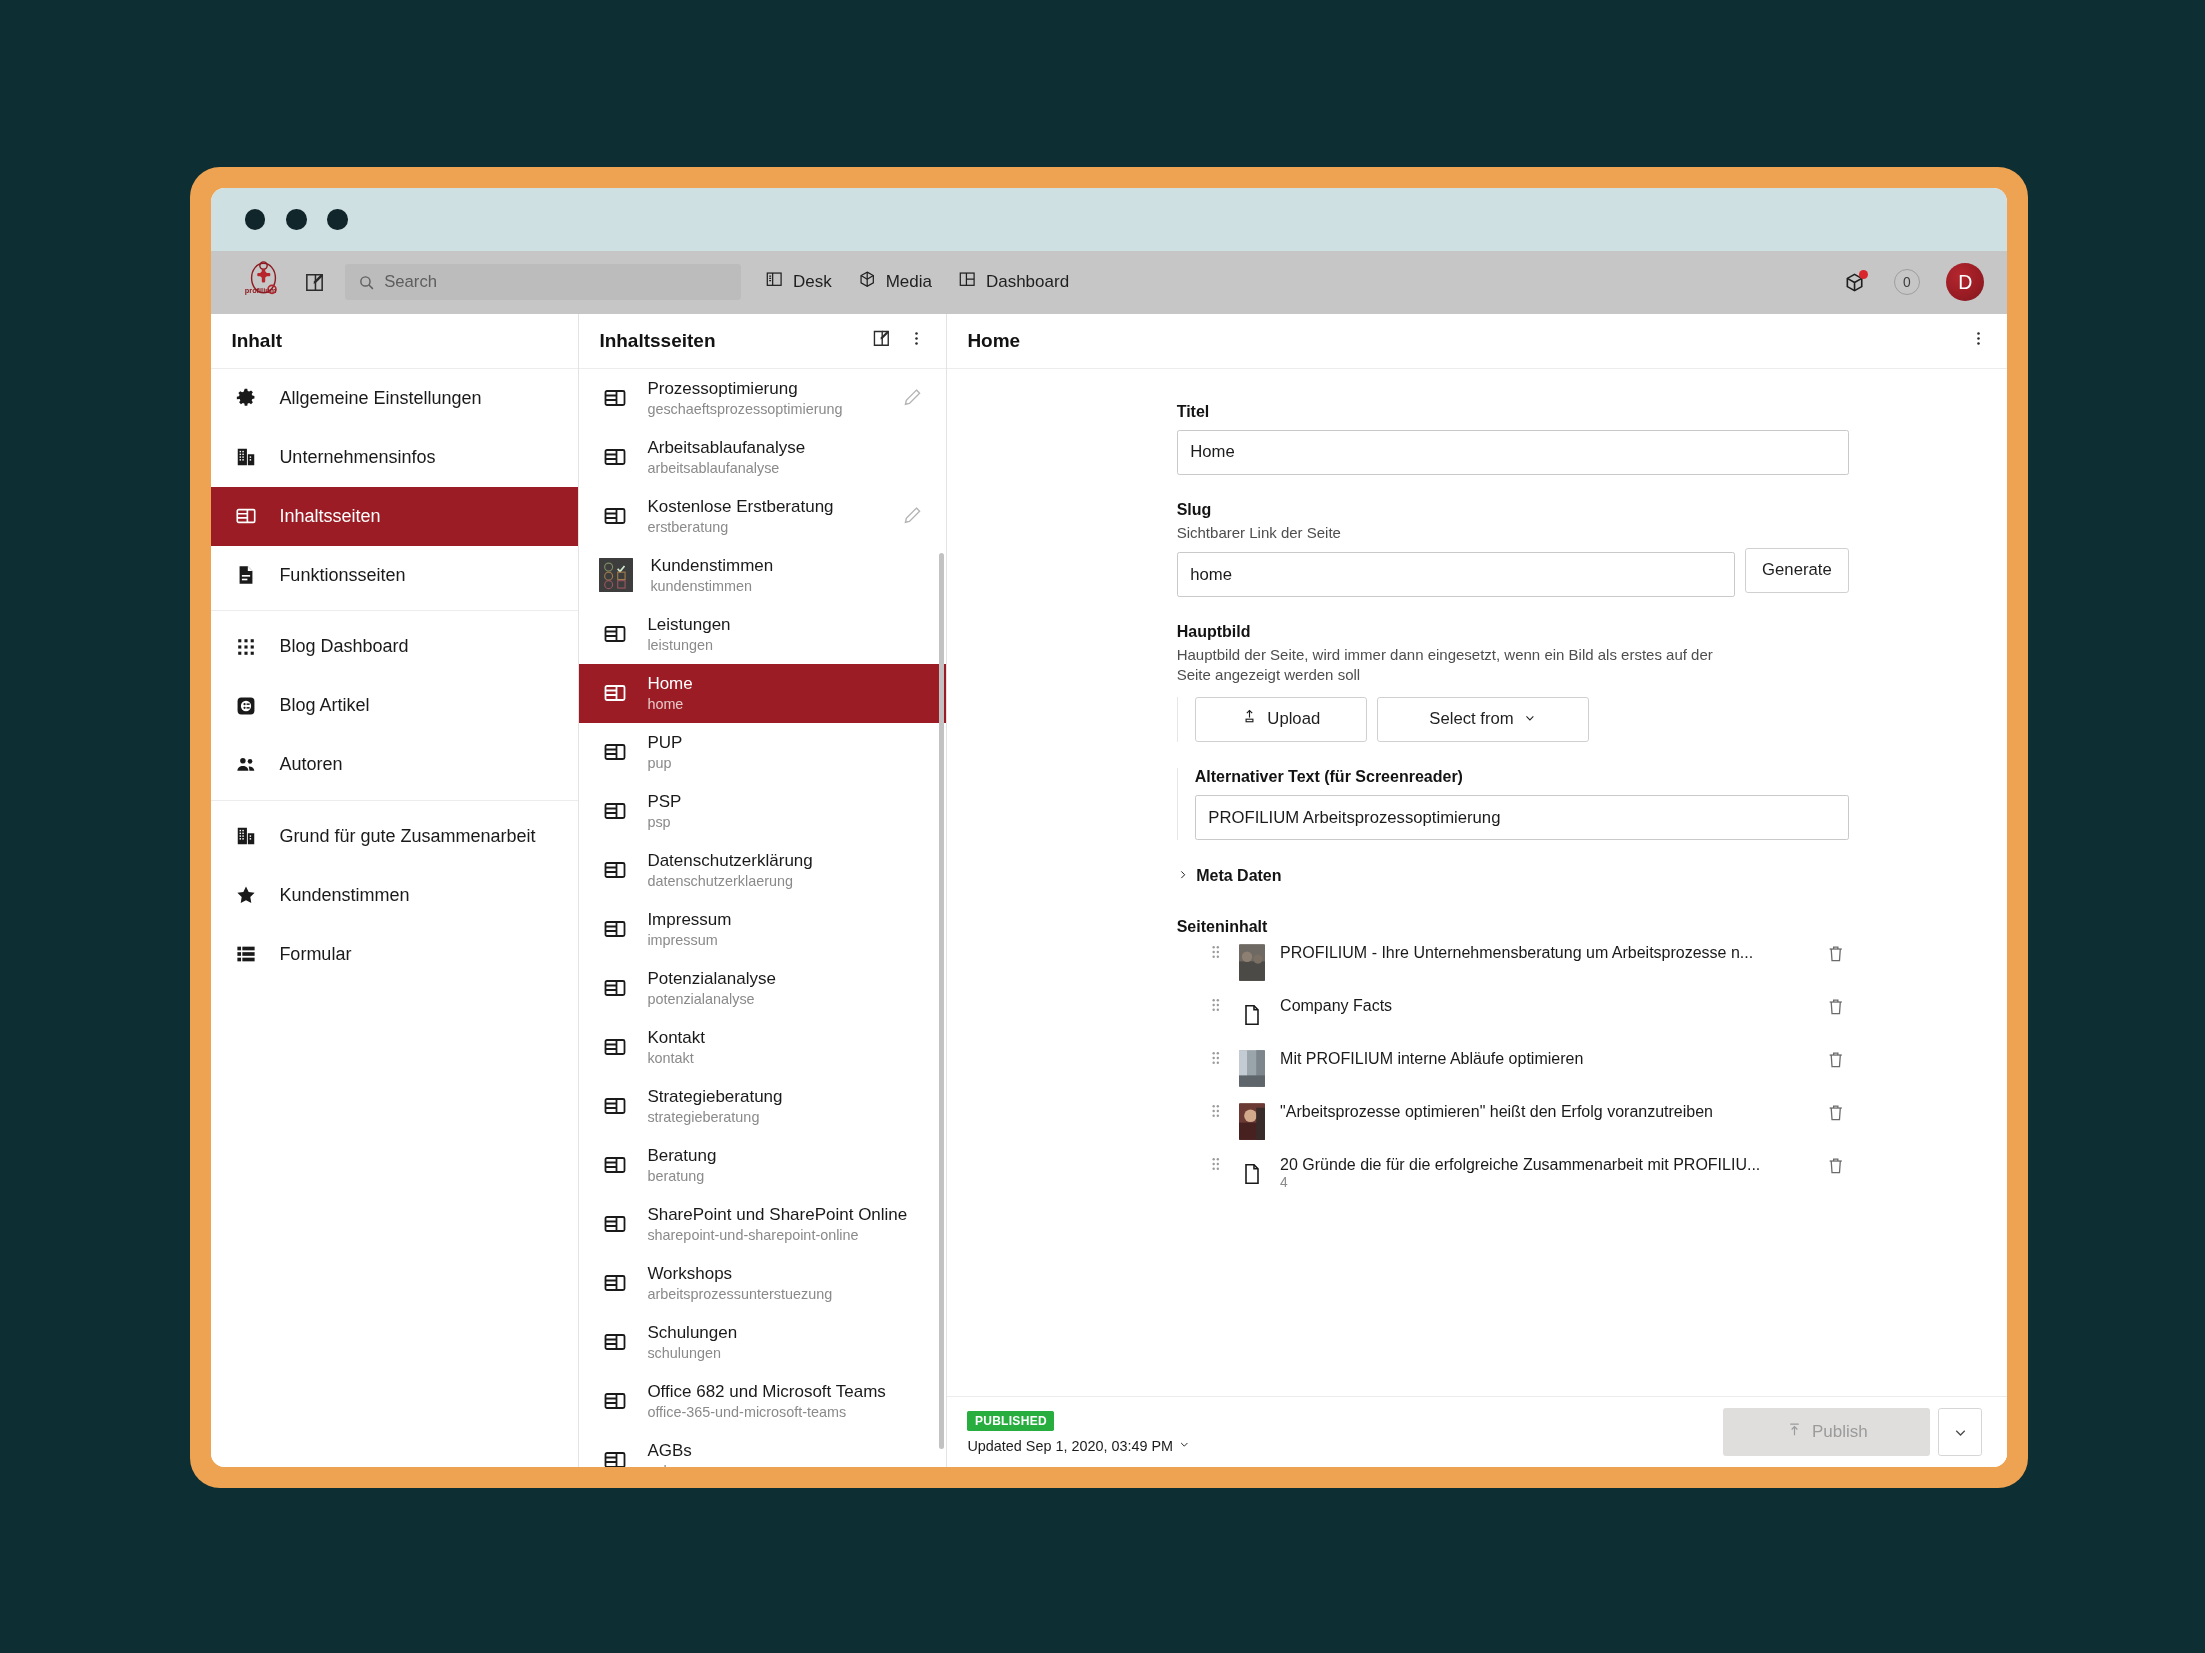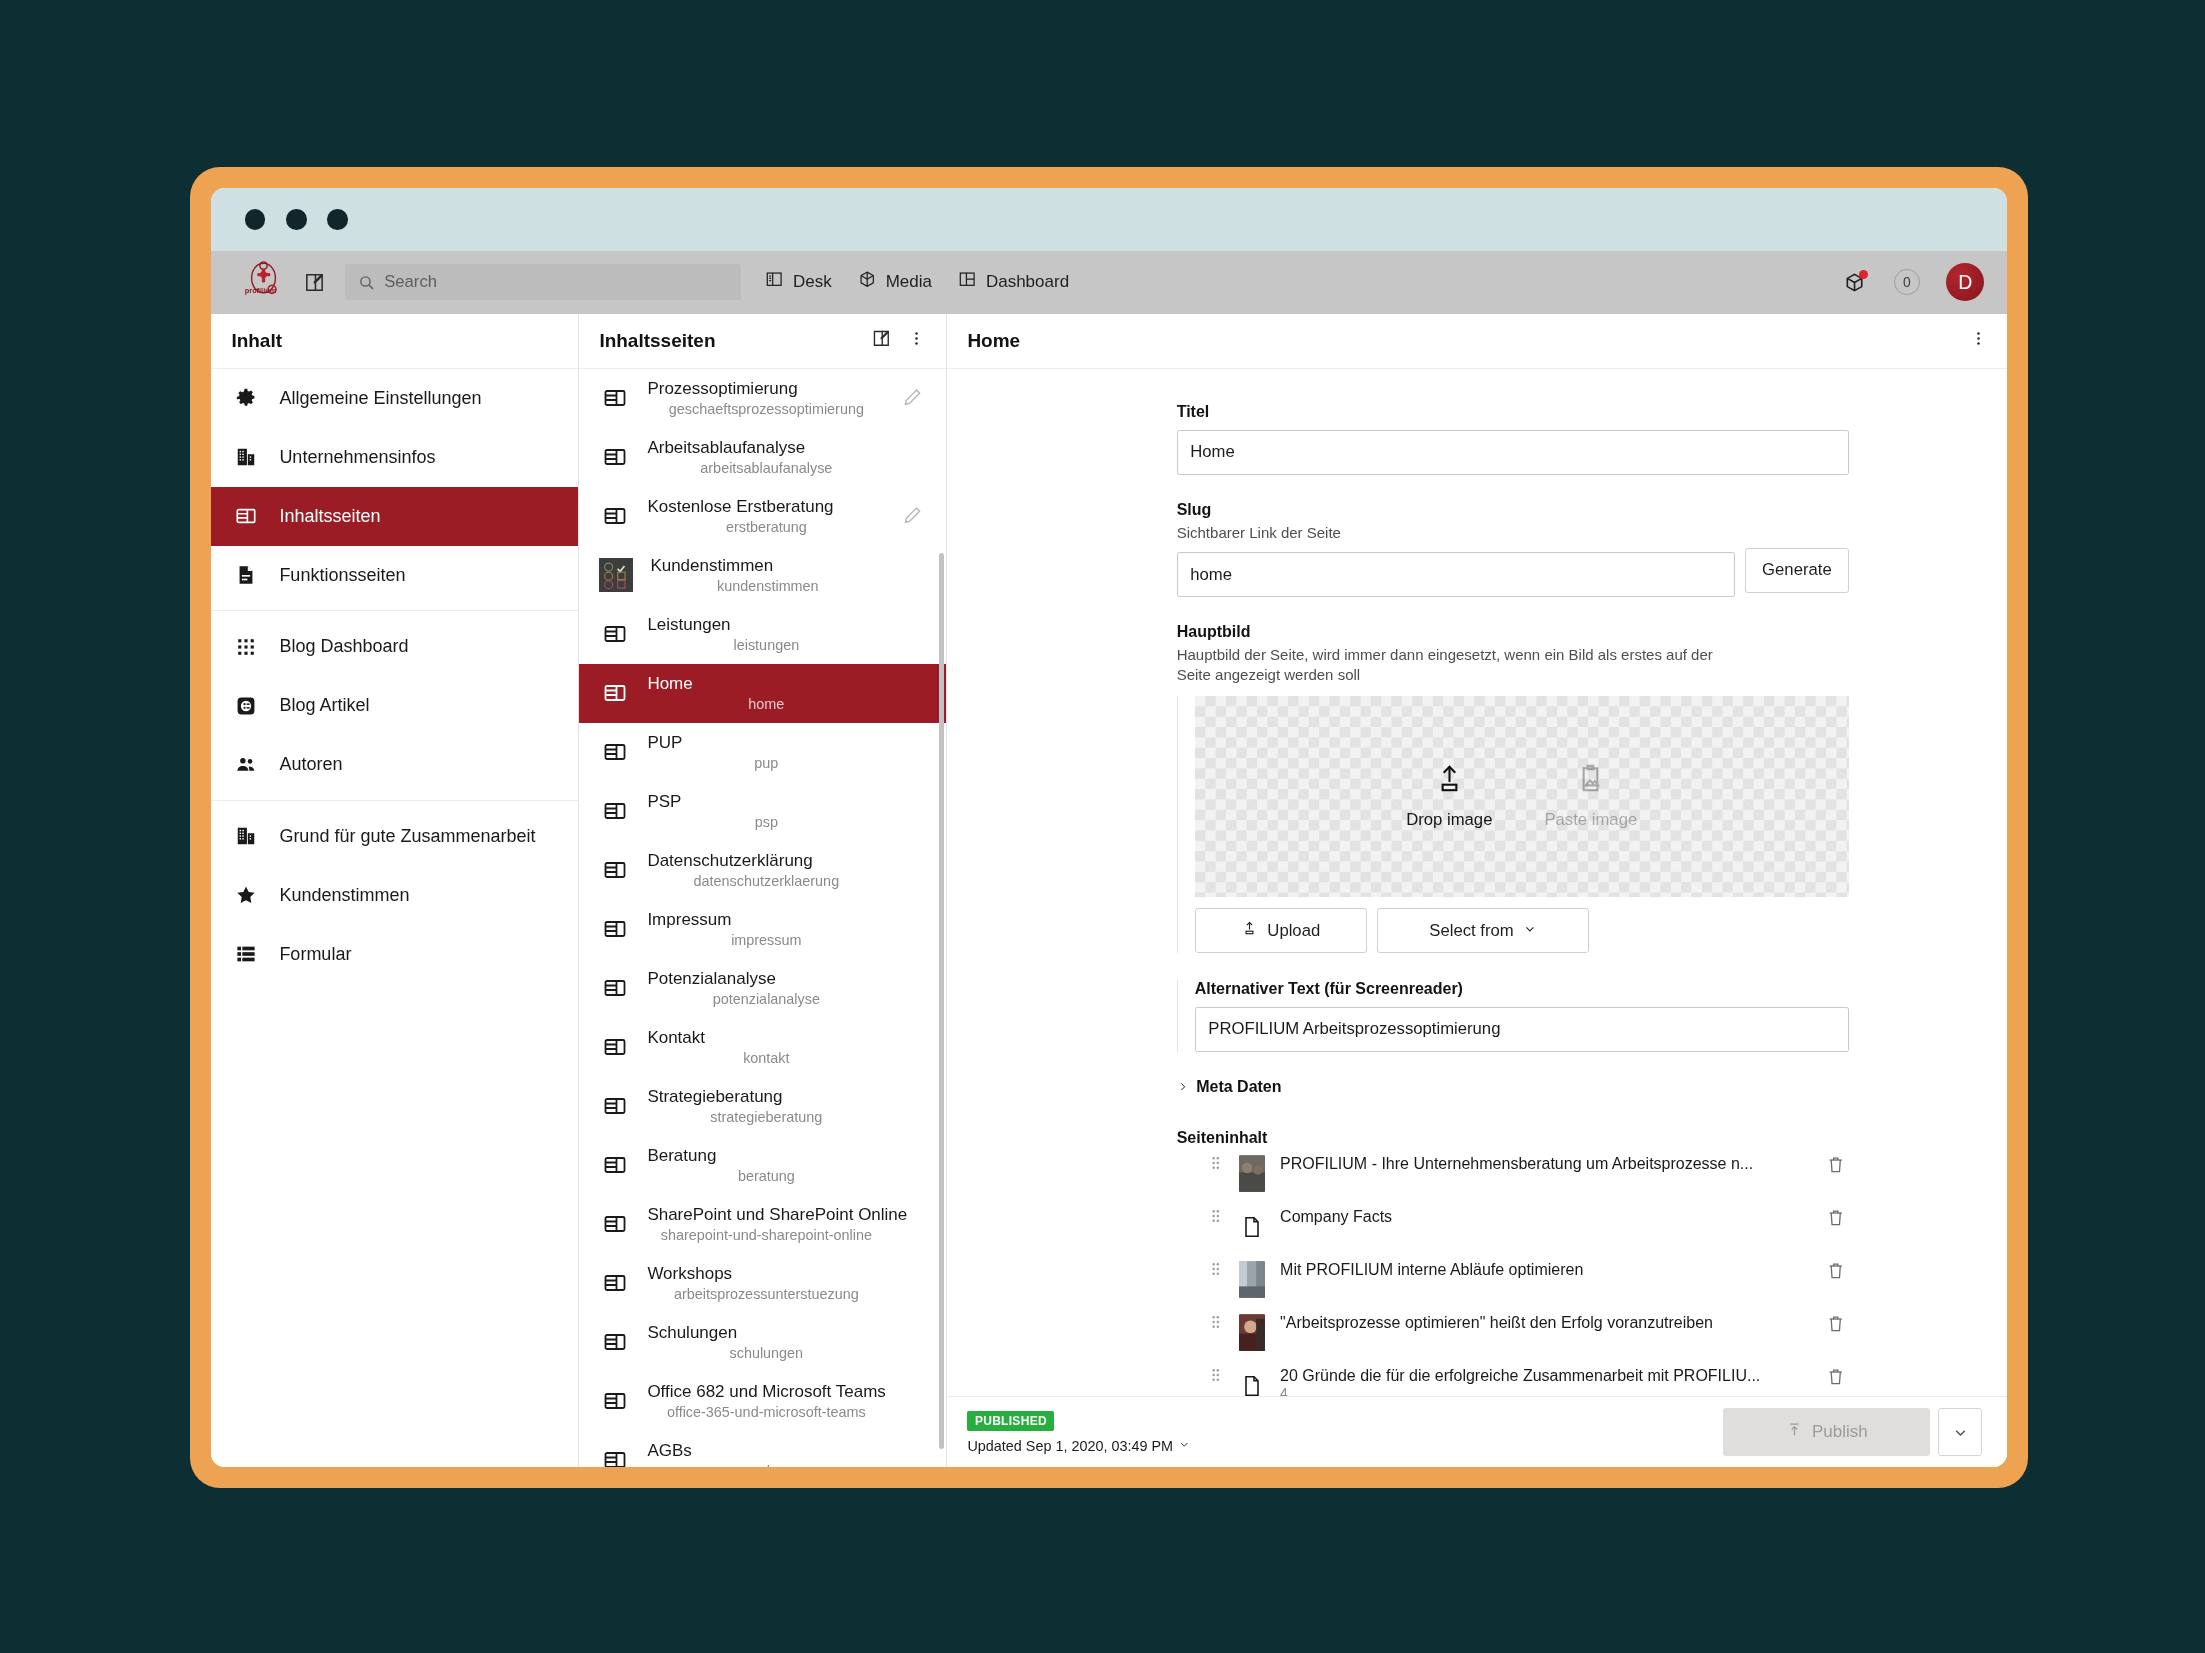--- a/index.html
+++ b/index.html
@@ -117,21 +117,21 @@
   .list-item {
     min-height: 59px; display: flex; align-items: center;
     gap: 17px; padding: 5.7px 17px 5.7px 20.7px;
   }
   .list-item.active { background: #9b1c24; }
   .li-ico { width: 31px; flex: none; display:flex; align-items:center; justify-content:center; }
   .li-thumb { width: 34px; height: 34px; flex:none; border-radius:1.1px;
     background: linear-gradient(135deg,#4a4a4a,#3a3a3a); position: relative; overflow:hidden;}
   .li-text { flex: 1; min-width: 0; }
   .li-title { font-size: 17px; color: #1a1a1a; white-space: nowrap; overflow: hidden; }
-  .li-slug { font-size: 14.4px; color: #8a8a8a; margin-top: 2.3px; white-space: nowrap; overflow:hidden;text-align:center;}
+  .li-slug { font-size: 14.4px; color: #8a8a8a; margin-top: 2.3px; white-space: nowrap; overflow:hidden;}
   .list-item.active .li-title { color:#fff; }
   .list-item.active .li-slug { color:#e8c9cc; }
   .li-edit { width: 26.4px; flex:none; opacity:.55; }
   #list-scrollbar {
     position: absolute; right: 1.7px; top: 184px;
     width: 5.2px; height: 896px; border-radius: 2.9px; background: #c2c2c2;
   }
   
   #docpane { flex: 1; display: flex; flex-direction: column; background:#fff; min-width:0;}
   #docpane .pane-head { justify-content: space-between; }
@@ -699,42 +699,20 @@
                   <div class="btn">
                     <span>Generate</span>
                   </div>
                 </div>
               </div>
 
               <div class="field">
                 <div class="field-label">Hauptbild</div>
                 <div class="field-sub" style="max-width:574px">Hauptbild der Seite, wird immer dann eingesetzt, wenn ein Bild als erstes auf der Seite angezeigt werden soll</div>
                 <div class="img-field-wrap">
-                  <div id="dropzone">
-                    <div class="dz-act">
-                      <span>
-                        <svg width="33" height="33" viewBox="0 0 24 24" fill="none" stroke="#101010" stroke-width="1.5">
-                          <path d="M12 3.5v11"></path>
-                            <path d="M7.8 7.8L12 3.5l4.2 4.3"></path>
-                          <rect x="7" y="16.5" width="10" height="4"></rect>
-                        </svg>
-                      </span>
-                      <span class="lbl">Drop image</span>
-                    </div>
-                    <div class="dz-act muted">
-                      <span>
-                        <svg width="33" height="33" viewBox="0 0 24 24" fill="none" stroke="#101010" stroke-width="1.5">
-                          <path d="M7 4.5h10v16H7z"></path>
-                          <path d="M10 2.8h4v2.4h-4z"></path>
-                          <path d="M8.6 17l3-3.6 2 2.2 1.6-1.8 2.2 3.2z"></path>
-                        </svg>
-                      </span>
-                      <span class="lbl">Paste image</span>
-                    </div>
-                  </div>
                   <div class="row" style="margin-top:11.5px">
                     <div class="btn" style="width:172px">
                       <span>
                         <svg width="17" height="17" viewBox="0 0 24 24" fill="none" stroke="#1f1f1f" stroke-width="1.6">
                           <path d="M12 3.5v10"></path>
                             <path d="M8.2 7.3L12 3.5l3.8 3.8"></path>
                             <rect x="7.2" y="15.8" width="9.6" height="3.6"></rect>
                         </svg>
                       </span>
                       <span>Upload</span>

